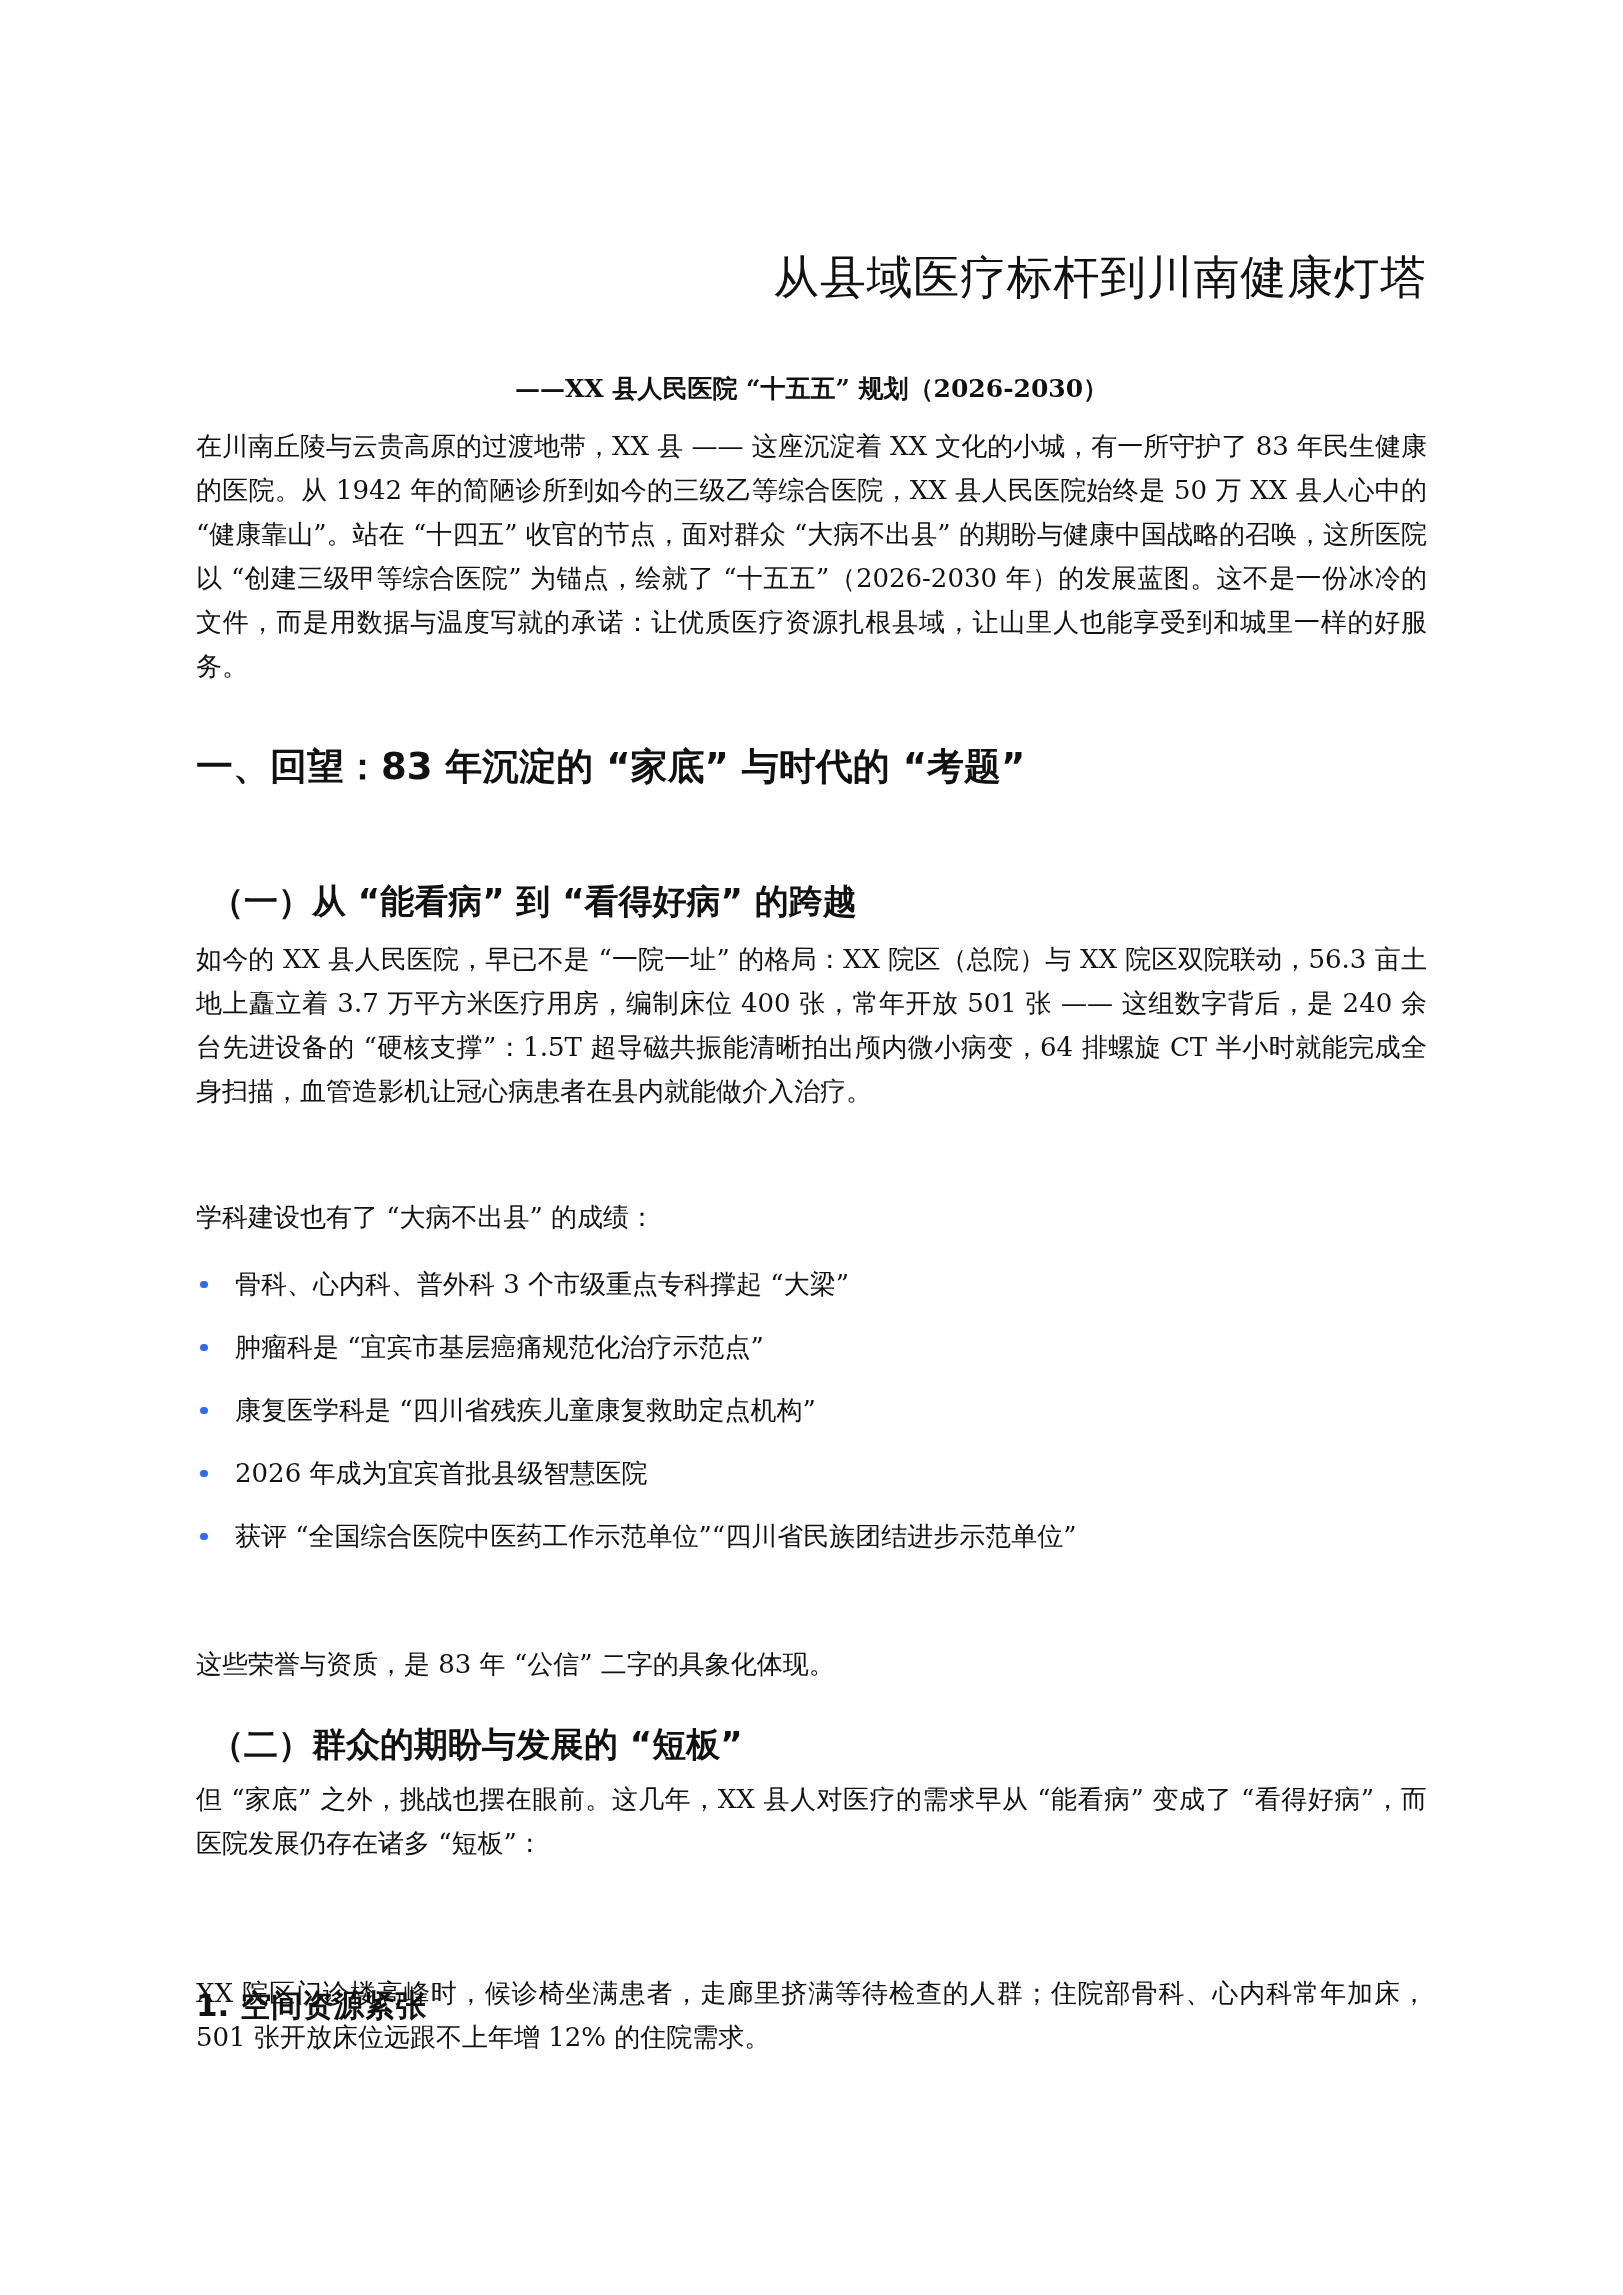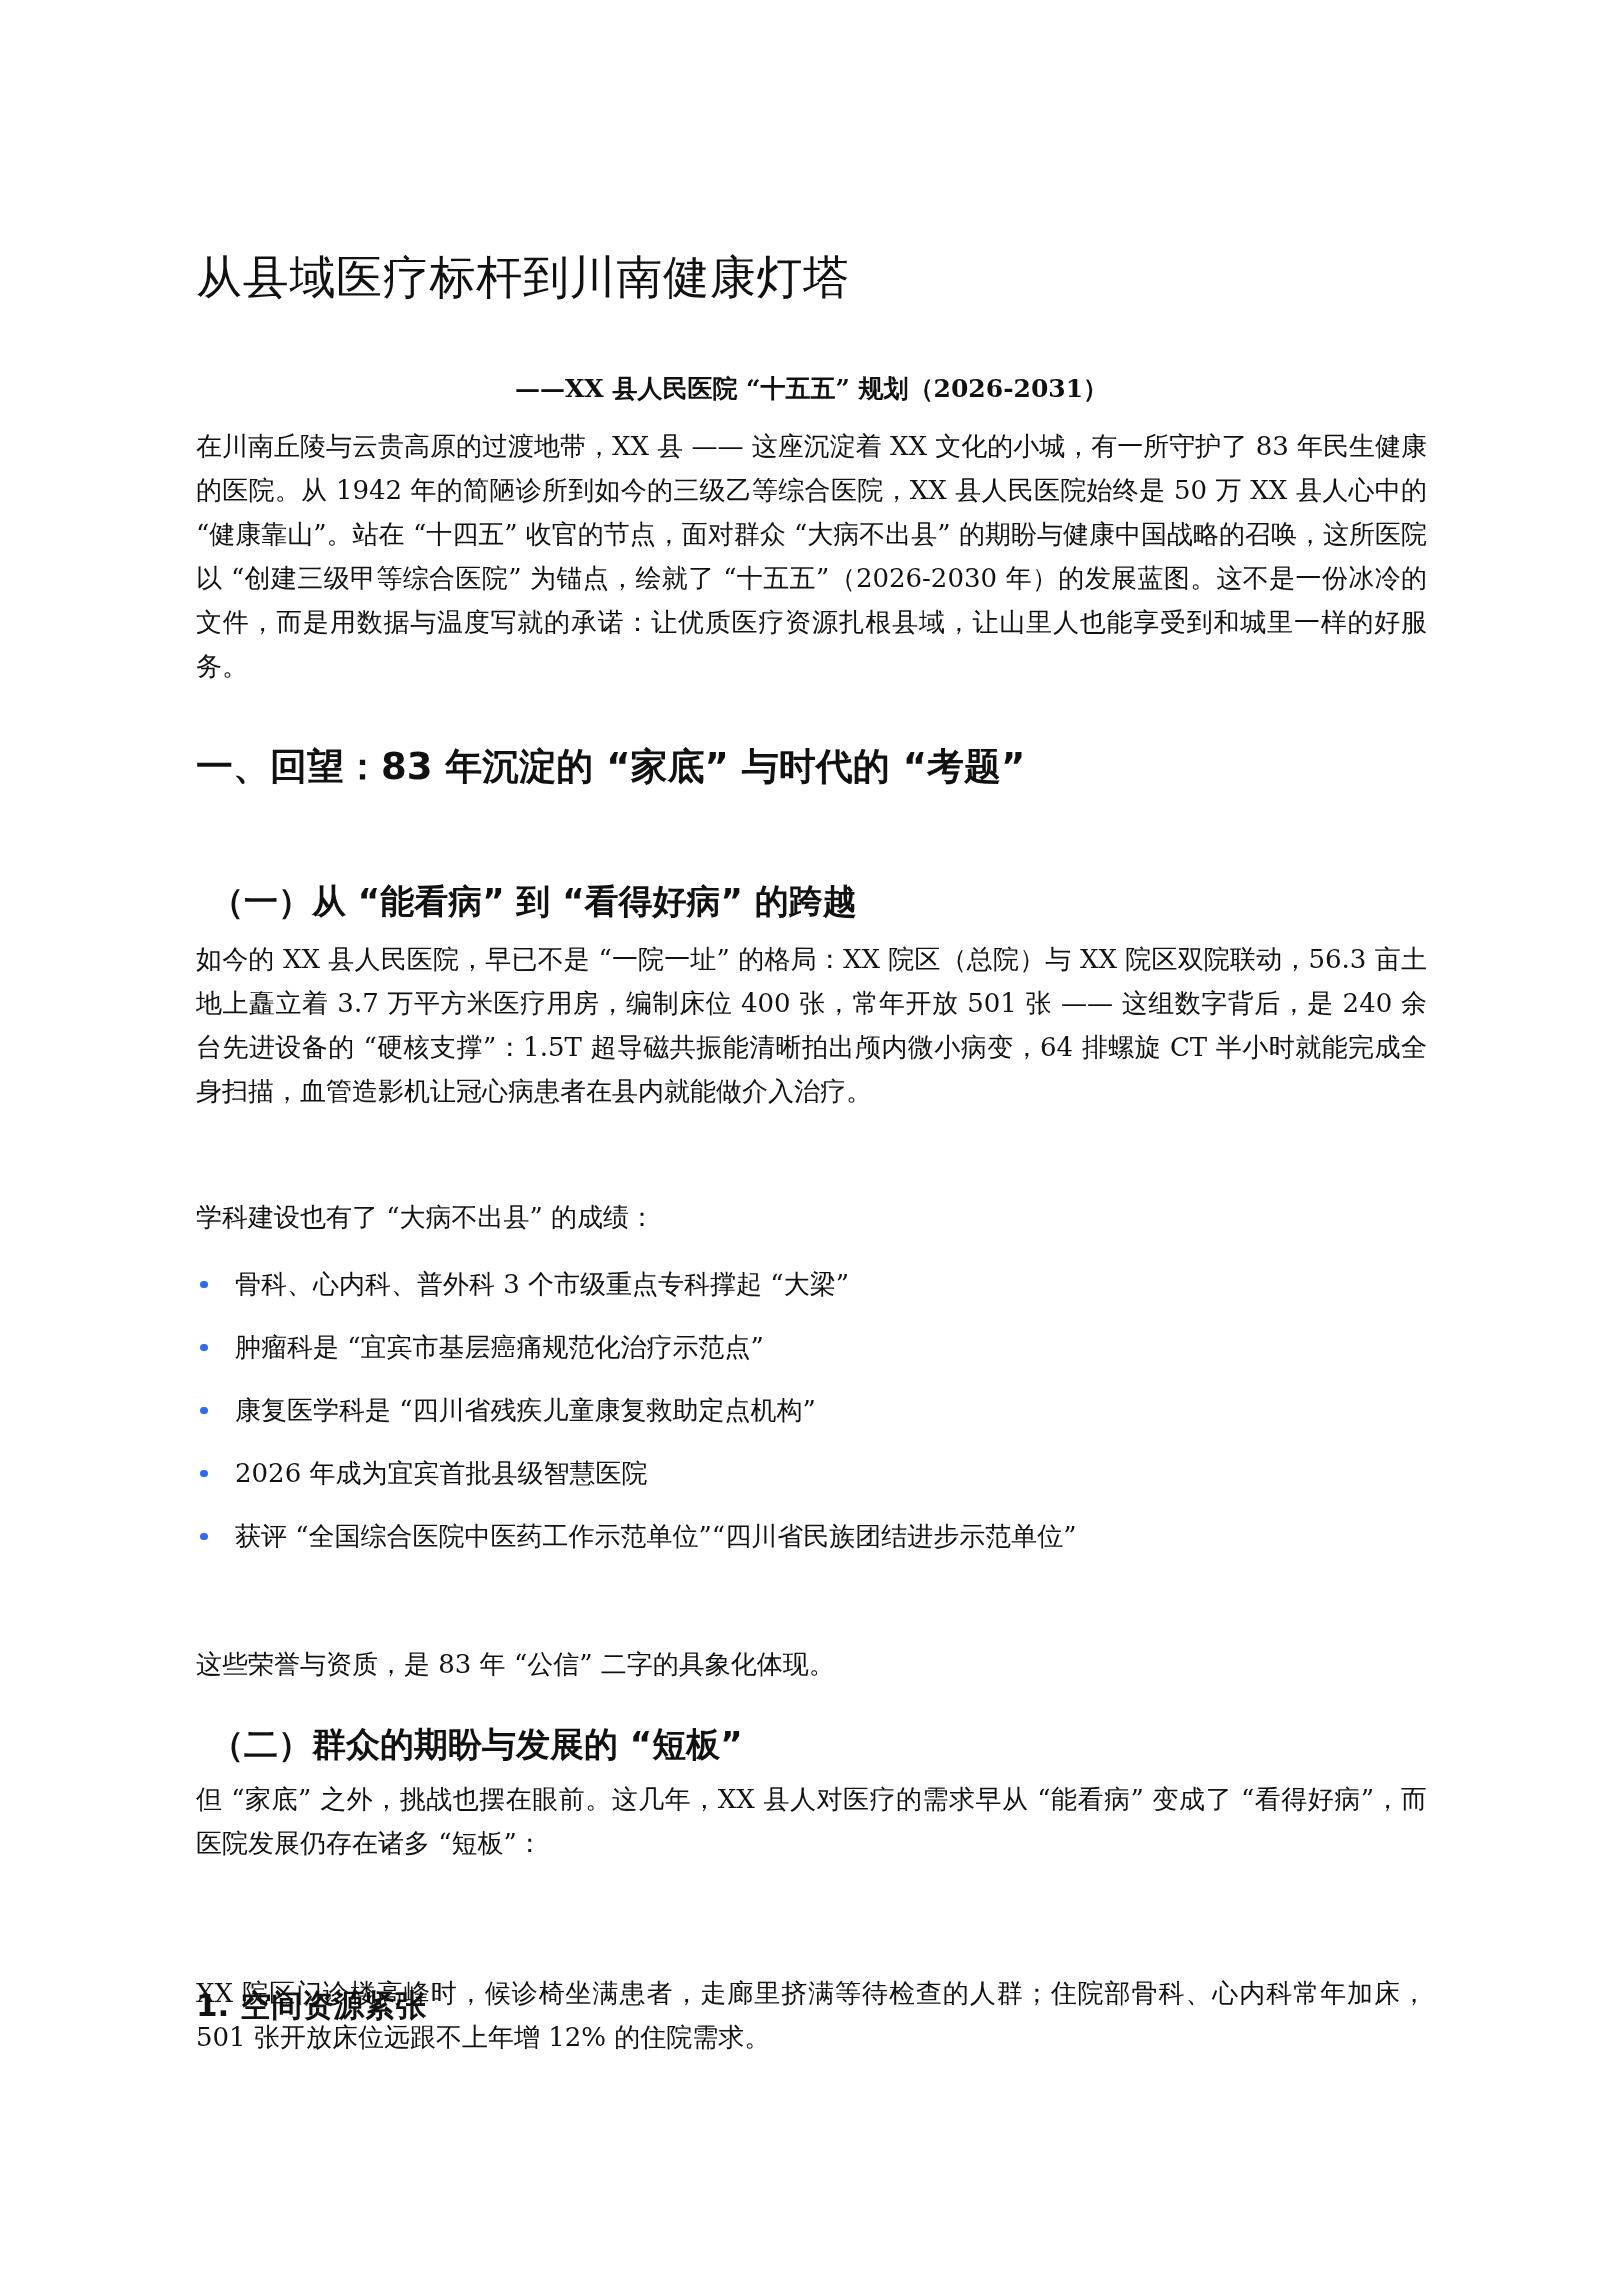--- a/index.html
+++ b/index.html
@@ -4,21 +4,21 @@
 <style>
   html, body { margin: 0; padding: 0; background: #ffffff; }
   body {
     width: 1623px; height: 2295px; position: relative; overflow: hidden;
     font-family: "DejaVu Serif", "Liberation Serif", serif;
     color: #111111;
   }
   .page { position: absolute; left: 196px; top: 0; width: 1231px; }
   .title {
     position: absolute; left: 0; width: 1231px; top: 247px;
-    text-align: left; font-family: "DejaVu Sans", sans-serif;
+    text-align: right; font-family: "DejaVu Sans", sans-serif;
     font-size: 46px; font-weight: normal; letter-spacing: 0.7px; margin: 0;
   }
   .subtitle {
     position: absolute; left: 0; width: 1231px; top: 372px;
     text-align: center; font-size: 25px; font-weight: bold; margin: 0;
   }
   .p {
     position: absolute; left: 0; width: 1231px; margin: 0;
     font-size: 26px; line-height: 44px; text-align: justify;
   }
@@ -41,21 +41,21 @@
   .dot {
     position: absolute; left: 3.9px; top: 27.5px; width: 7.9px; height: 7.9px;
     border-radius: 50%; background: #2F6BF2;
   }
 </style>
 </head>
 <body>
 
 <div class="page">
   <h1 class="title">从县域医疗标杆到川南健康灯塔</h1>
-  <p class="subtitle">——XX 县人民医院 “十五五” 规划（2026-2031）</p>
+  <p class="subtitle">——XX 县人民医院 “十五五” 规划（2026-2030）</p>
 
   <p class="p" style="top:424px;">在川南丘陵与云贵高原的过渡地带，XX 县 —— 这座沉淀着 XX 文化的小城，有一所守护了 83 年民生健康的医院。从 1942 年的简陋诊所到如今的三级乙等综合医院，XX 县人民医院始终是 50 万 XX 县人心中的 “健康靠山”。站在 “十四五” 收官的节点，面对群众 “大病不出县” 的期盼与健康中国战略的召唤，这所医院以 “创建三级甲等综合医院” 为锚点，绘就了 “十五五”（2026-2030 年）的发展蓝图。这不是一份冰冷的文件，而是用数据与温度写就的承诺：让优质医疗资源扎根县域，让山里人也能享受到和城里一样的好服务。</p>
 
   <h2 class="h1" style="top:742px;">一、回望：83 年沉淀的 “家底” 与时代的 “考题”</h2>
 
   <h3 class="h2" style="top:865px;">（一）从 “能看病” 到 “看得好病” 的跨越</h3>
 
   <p class="p" style="top:937px;">如今的 XX 县人民医院，早已不是 “一院一址” 的格局：XX 院区（总院）与 XX 院区双院联动，56.3 亩土地上矗立着 3.7 万平方米医疗用房，编制床位 400 张，常年开放 501 张 —— 这组数字背后，是 240 余台先进设备的 “硬核支撑”：1.5T 超导磁共振能清晰拍出颅内微小病变，64 排螺旋 CT 半小时就能完成全身扫描，血管造影机让冠心病患者在县内就能做介入治疗。</p>
 
   <p class="p" style="top:1195px;">学科建设也有了 “大病不出县” 的成绩：</p>

